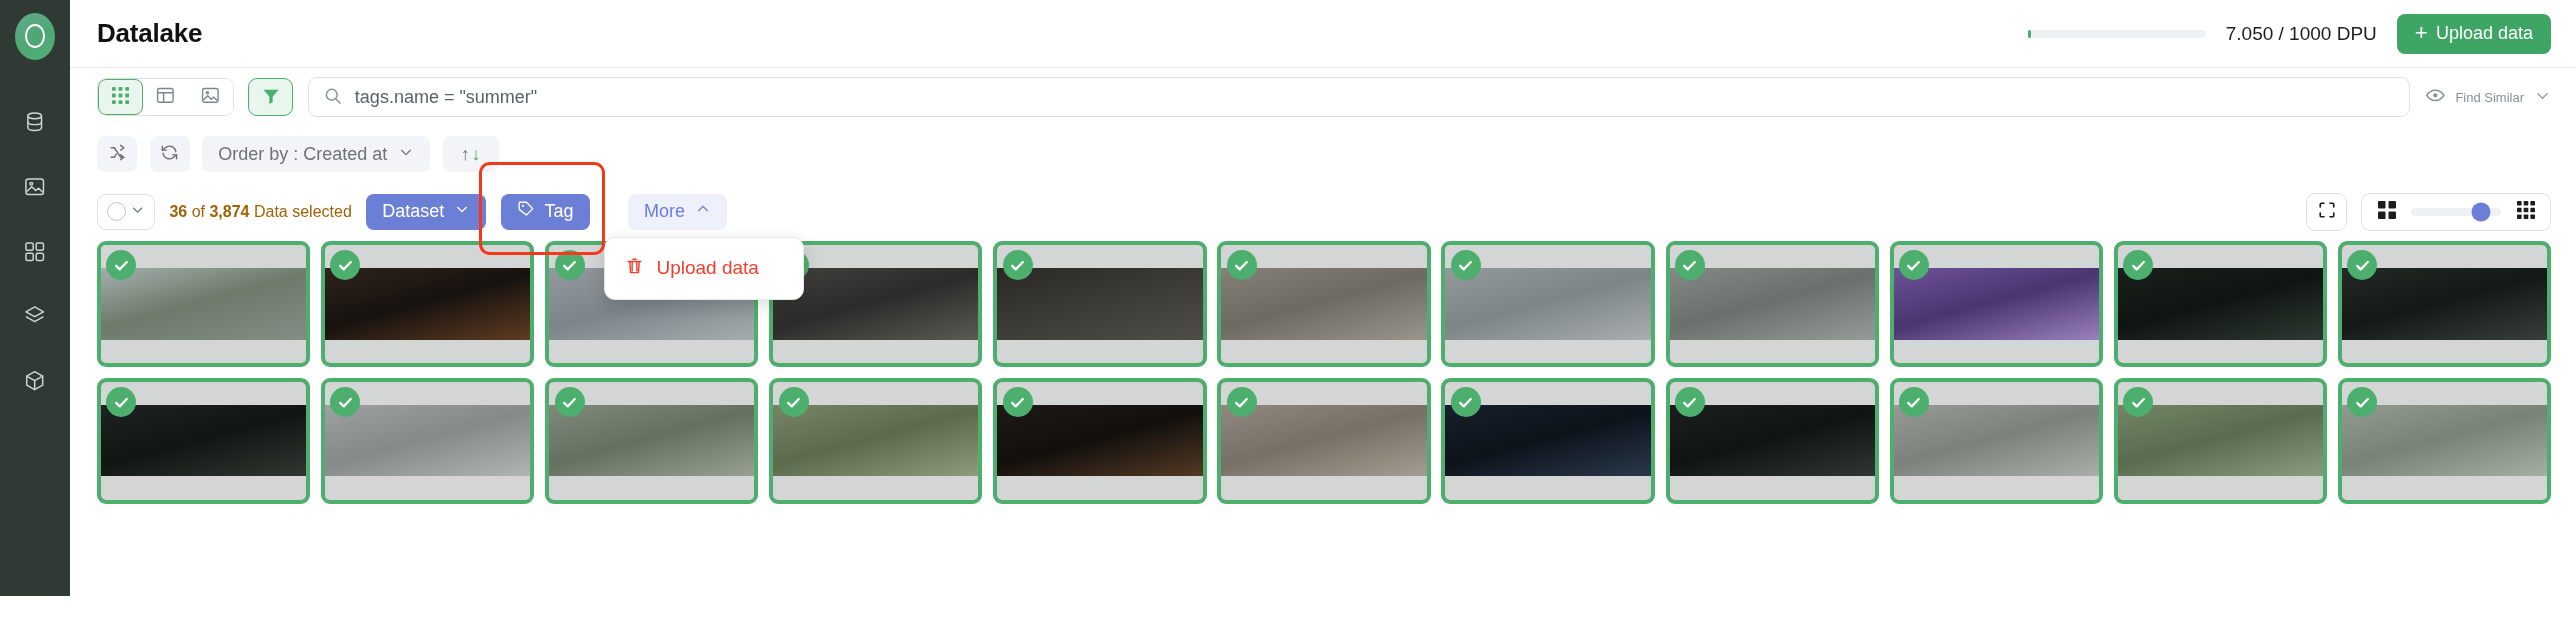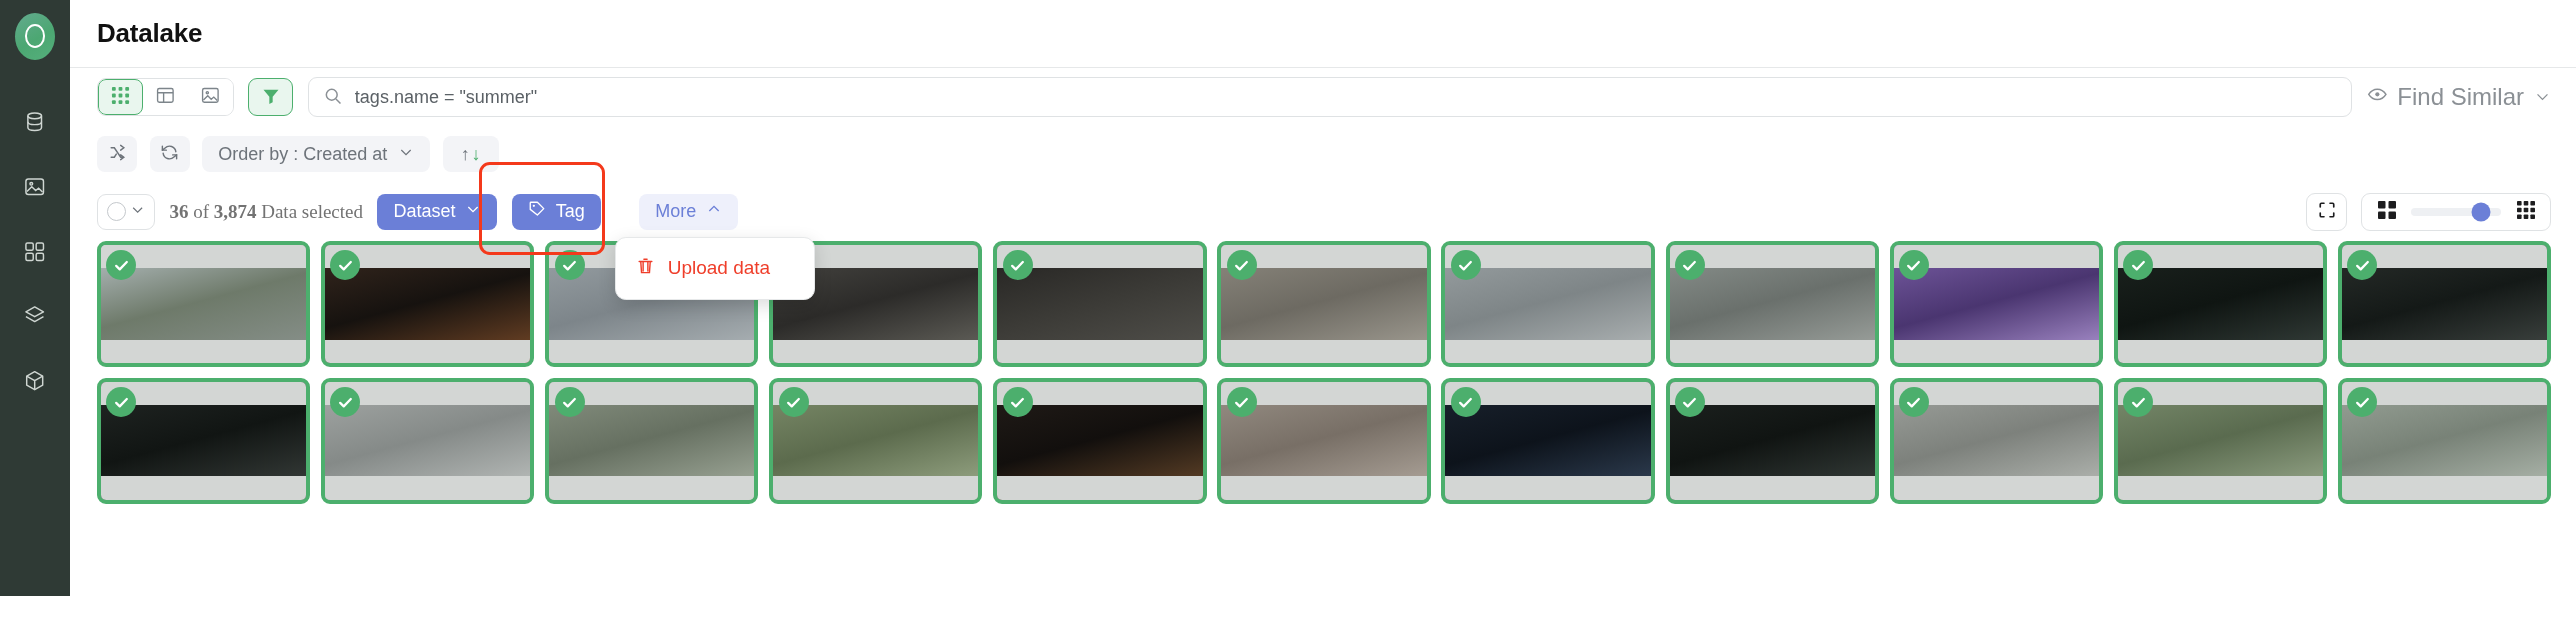--- a/index.html
+++ b/index.html
@@ -86,21 +86,21 @@
   .search {
     flex: 1; height: 40px; border: 0.9px solid #dfe2e4; border-radius: 9px;
     display: flex; align-items: center; gap: 11.7px; padding: 0 14.4px; min-width: 0;
   }
   .search input {
     flex: 1; border: none; outline: none; font-size: 18px; color: #5b6166;
     font-family: "Liberation Sans", sans-serif; background: transparent; min-width: 0;
   }
   .find-similar {
     display: flex; align-items: center; gap: 10px;
-    font-size: 24px; color: #8b9095; cursor: pointer; white-space: nowrap;
+    font-size: 13px; color: #8b9095; cursor: pointer; white-space: nowrap;
   }
 
   
   .toolbar2 {
     height: 56px; flex: 0 0 56px;
     display: flex; align-items: center; gap: 12.6px;
     padding: 0 18px 0 27px;
   }
   .chip-icon {
     width: 40px; height: 36px; border-radius: 8px; background: #f3f4f7;
@@ -120,21 +120,21 @@
   .selbar {
     height: 59px; flex: 0 0 59px;
     display: flex; align-items: center; gap: 14.4px;
     padding: 0 25px 0 27px; position: relative;
   }
   .sel-check {
     width: 58px; height: 36px; border: 0.9px solid #dfe2e4; border-radius: 9px;
     display: flex; align-items: center; justify-content: center; gap: 4.5px; cursor: pointer;
   }
   .sel-circle { width: 19px; height: 19px; border-radius: 50%; border: 1.3px solid #c4c8cc; }
-  .sel-text { font-size: 19px; color: #737373; white-space: nowrap; font-family: Liberation Serif, serif; }
+  .sel-text { font-size: 16px; color: #a16207; white-space: nowrap; }
   .sel-text b { font-weight: 700; }
   .btn-blue {
     height: 36px; border-radius: 8px; background: #6b7fd7; color: #fff;
     display: flex; align-items: center; gap: 10px; padding: 18px 16px;
     font-size: 18px; cursor: pointer; border: none; white-space: nowrap;
     font-family: "Liberation Sans", sans-serif;
   }
   .btn-more {
     height: 36px; border-radius: 8px; background: #eef0fb; color: #6b7fd7;
     display: flex; align-items: center; gap: 10px; padding: 0 16px;
@@ -253,20 +253,30 @@
           <path d="M3.8 7.4L12 12l8.2-4.6M12 12v9.2"></path>
         </svg>
       </span>
     </div>
   </nav>
 
   <div class="main">
 
     <header class="header">
       <div class="page-title">Datalake</div>
+      <div class="header-right">
+        <div class="dpu-bar">
+          <i style="width: 2%;"></i>
+        </div>
+        <div class="dpu-text">7.050 / 1000 DPU</div>
+        <button class="upload-btn">
+          <span class="plus">+</span>
+          <span>Upload data</span>
+        </button>
+      </div>
     </header>
 
     <div class="toolbar">
       <div class="seg">
         <div class="seg-btn active">
           <span>
             <svg width="19" height="19" viewBox="0 0 20 20" fill="#4caf6d">
               <rect x="1" y="1" width="4" height="4" rx="1"></rect>
                 <rect x="8" y="1" width="4" height="4" rx="1"></rect>
                 <rect x="15" y="1" width="4" height="4" rx="1"></rect>

